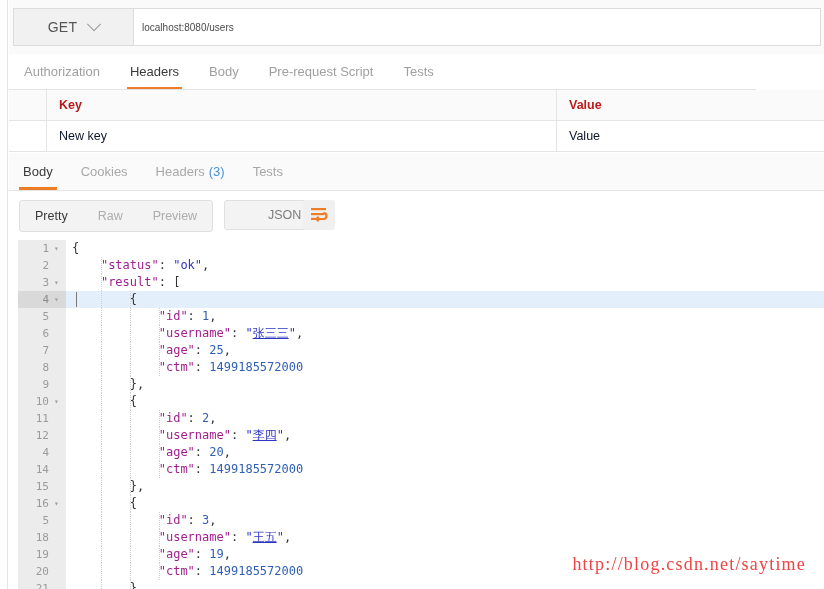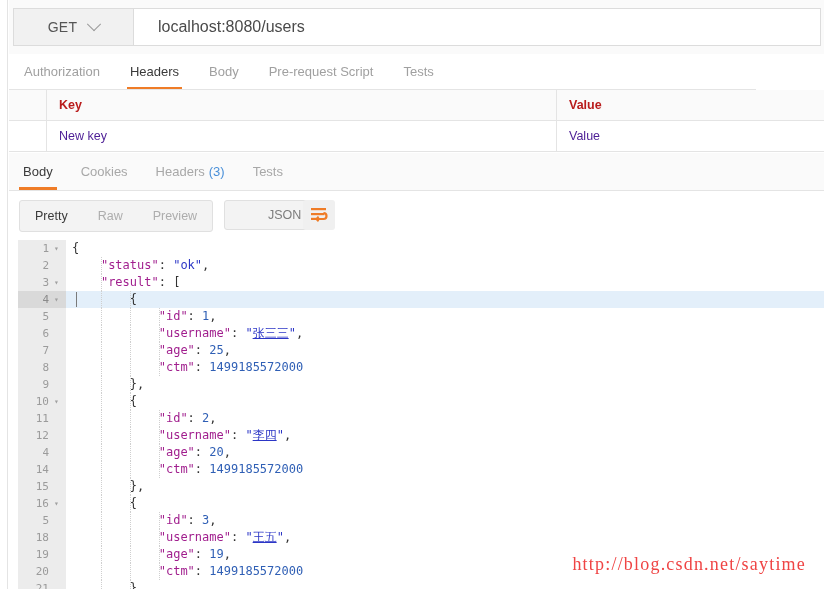--- a/index.html
+++ b/index.html
@@ -61,22 +61,22 @@
     display: inline-block;
     width: 9px; height: 9px;
     border-right: 1.6px solid #9a9a9a;
     border-bottom: 1.6px solid #9a9a9a;
     transform: rotate(45deg) translate(-2px,-2px);
   }
   .url-input {
     flex: 1;
     display: flex;
     align-items: center;
-    padding-left: 24px;
-    font-size: 16px;
+    padding-left: 8px;
+    font-size: 10px;
     color: #4a4a4a;
     background: #ffffff;
     cursor: text;
   }
 
   
   .req-tabs {
     position: absolute; left: 9px; top: 54px;
     width: 747px; height: 36px;
     background: #ffffff;
@@ -130,21 +130,21 @@
     display: flex; align-items: center;
     padding-left: 12px;
   }
   .hdr-val {
     flex: 1;
     box-sizing: border-box;
     display: flex; align-items: center;
     padding-left: 12px;
   }
   .hdr-th { font-size: 12.5px; color: #b91c1c; font-weight: bold; }
-  .hdr-ph { font-size: 12.5px; color: #4c1d95; }
+  .hdr-ph { font-size: 12.5px; color: #0f172a; }
 
   
   .resp-tabs {
     position: absolute; left: 9px; top: 153px;
     width: 815px; height: 38px;
     background: #fafafa;
     border-bottom: 1px solid #e4e4e4;
     box-sizing: border-box;
     display: flex; align-items: flex-end;
   }

